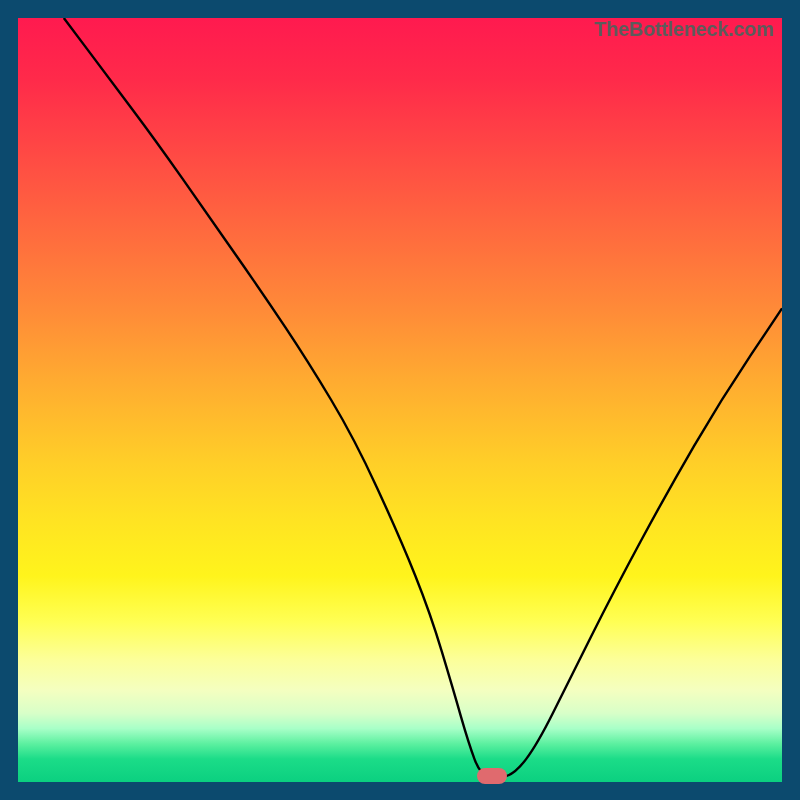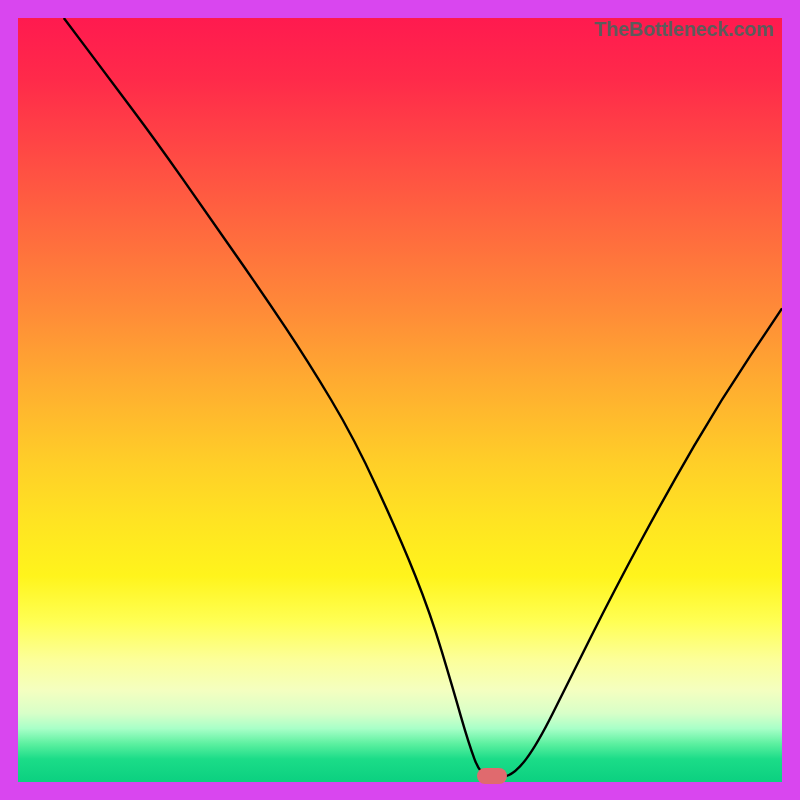--- a/index.html
+++ b/index.html
@@ -1,21 +1,21 @@
 <!DOCTYPE html>
 <html><head>
 <meta charset="utf-8">
 <style>
 * { margin: 0; padding: 0; box-sizing: border-box; }
 html, body { width: 800px; height: 800px; overflow: hidden; background: #000; }
 .frame {
   position: relative;
   width: 800px;
   height: 800px;
-  background: #d946ef;
+  background: #0c4a6e;
 }
 .plot-area {
   position: absolute;
   left: 18px;
   top: 18px;
   width: 764px;
   height: 764px;
   background: linear-gradient(
     to bottom,
     #ff1a4f 0%,

